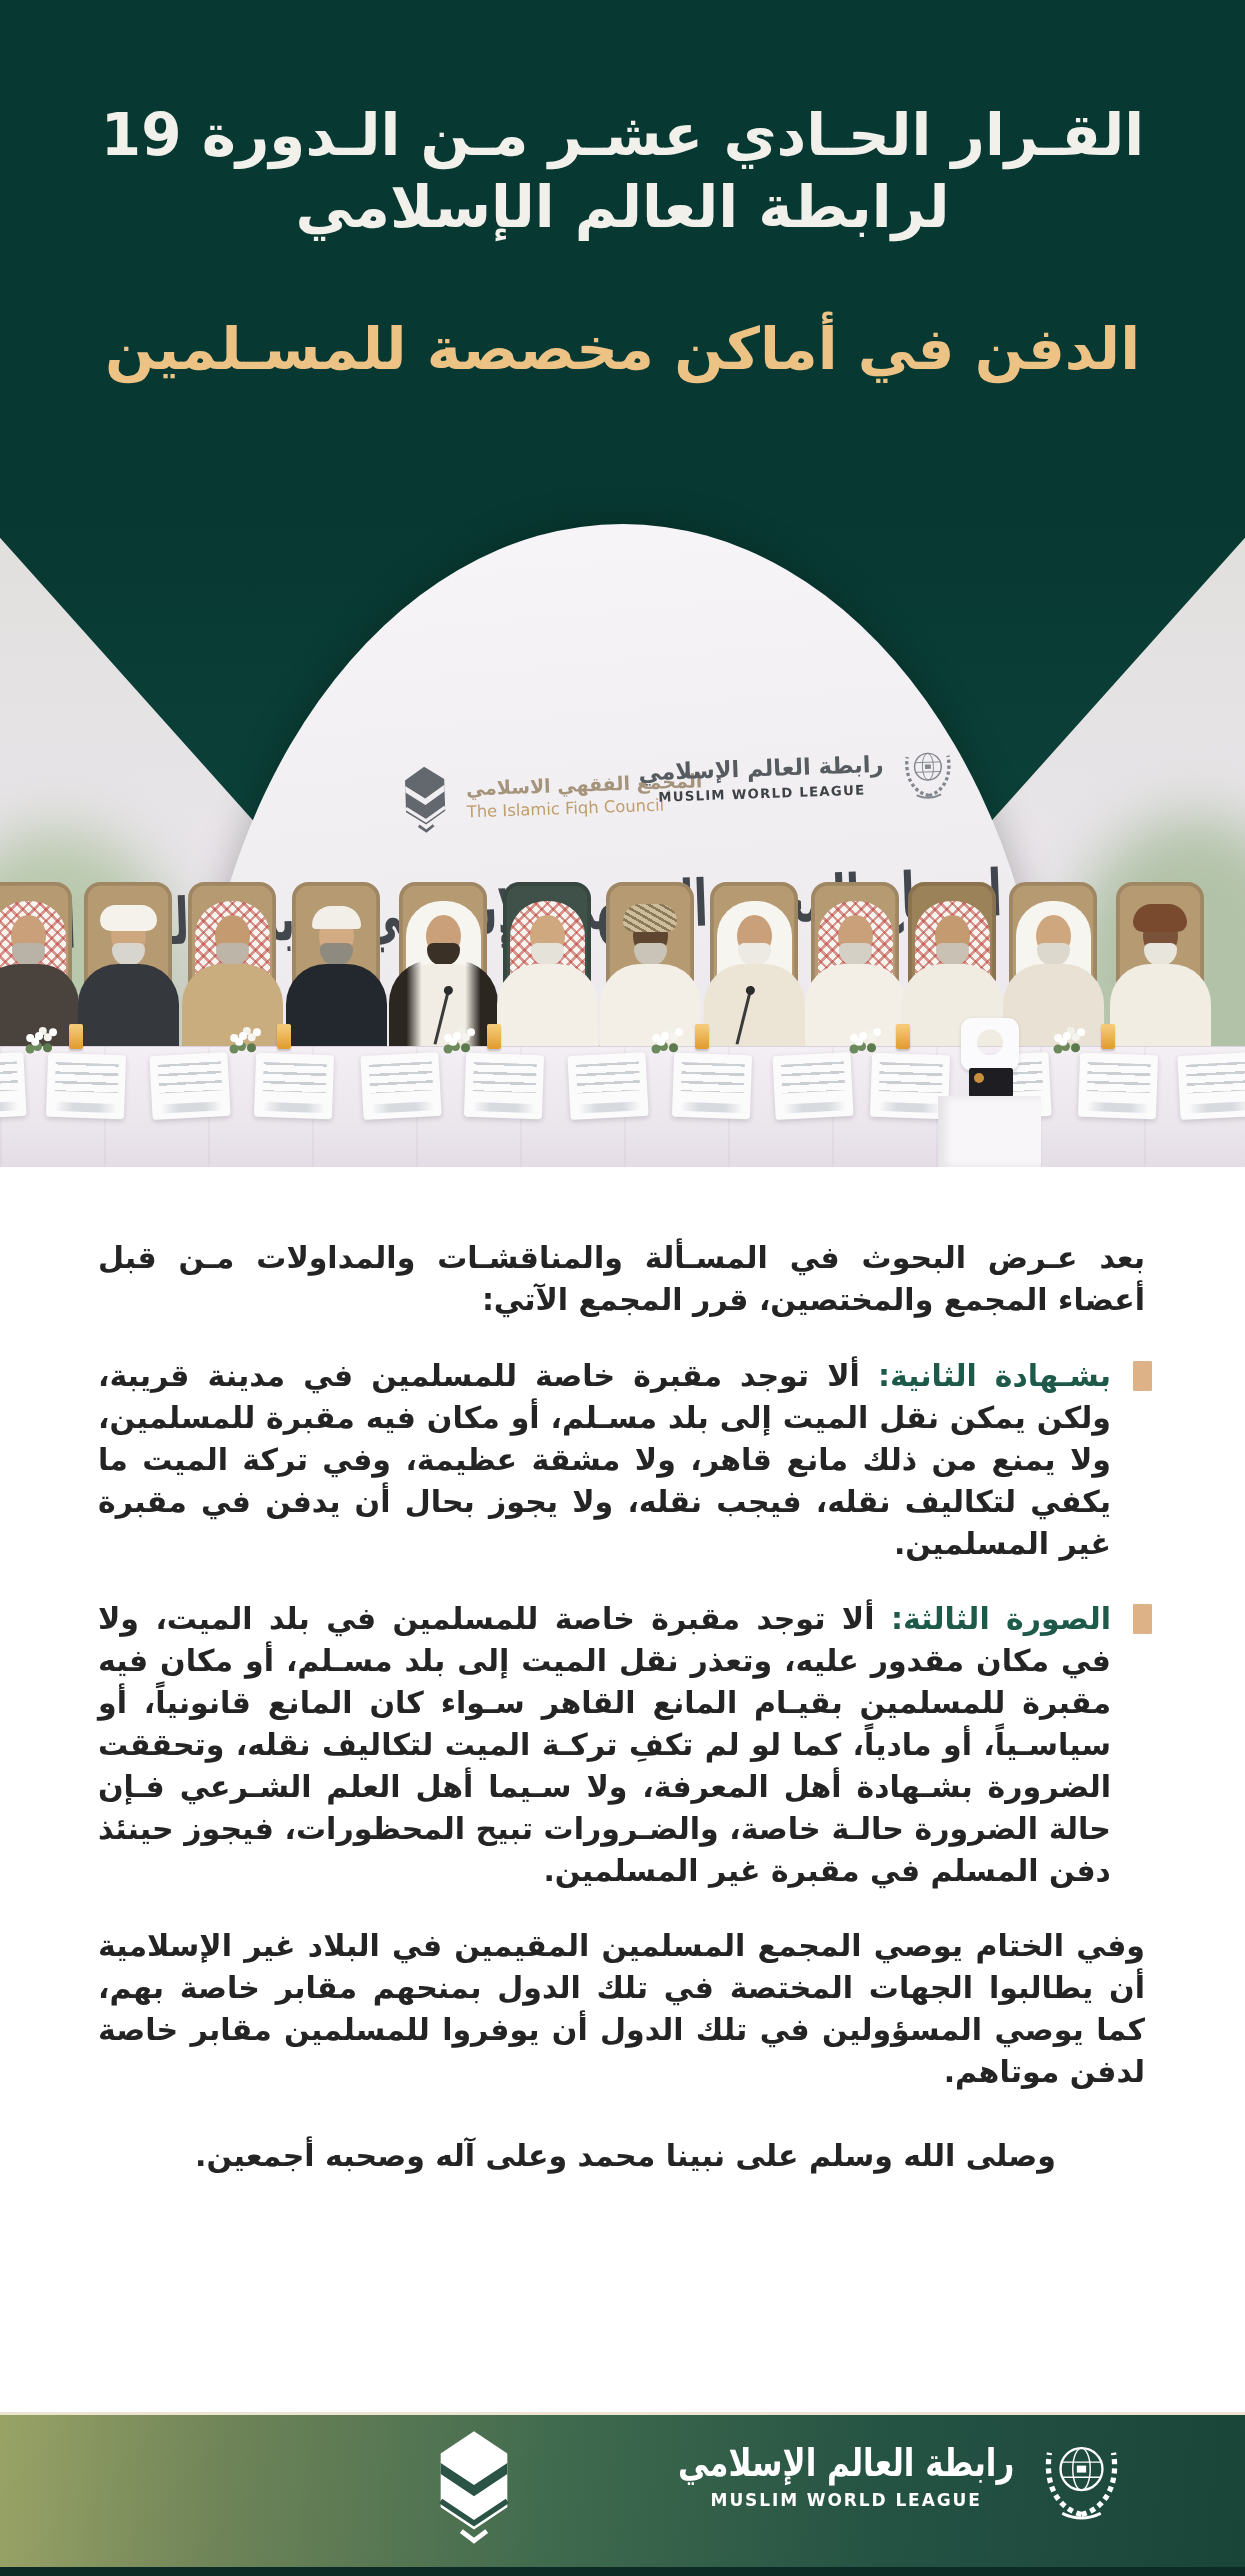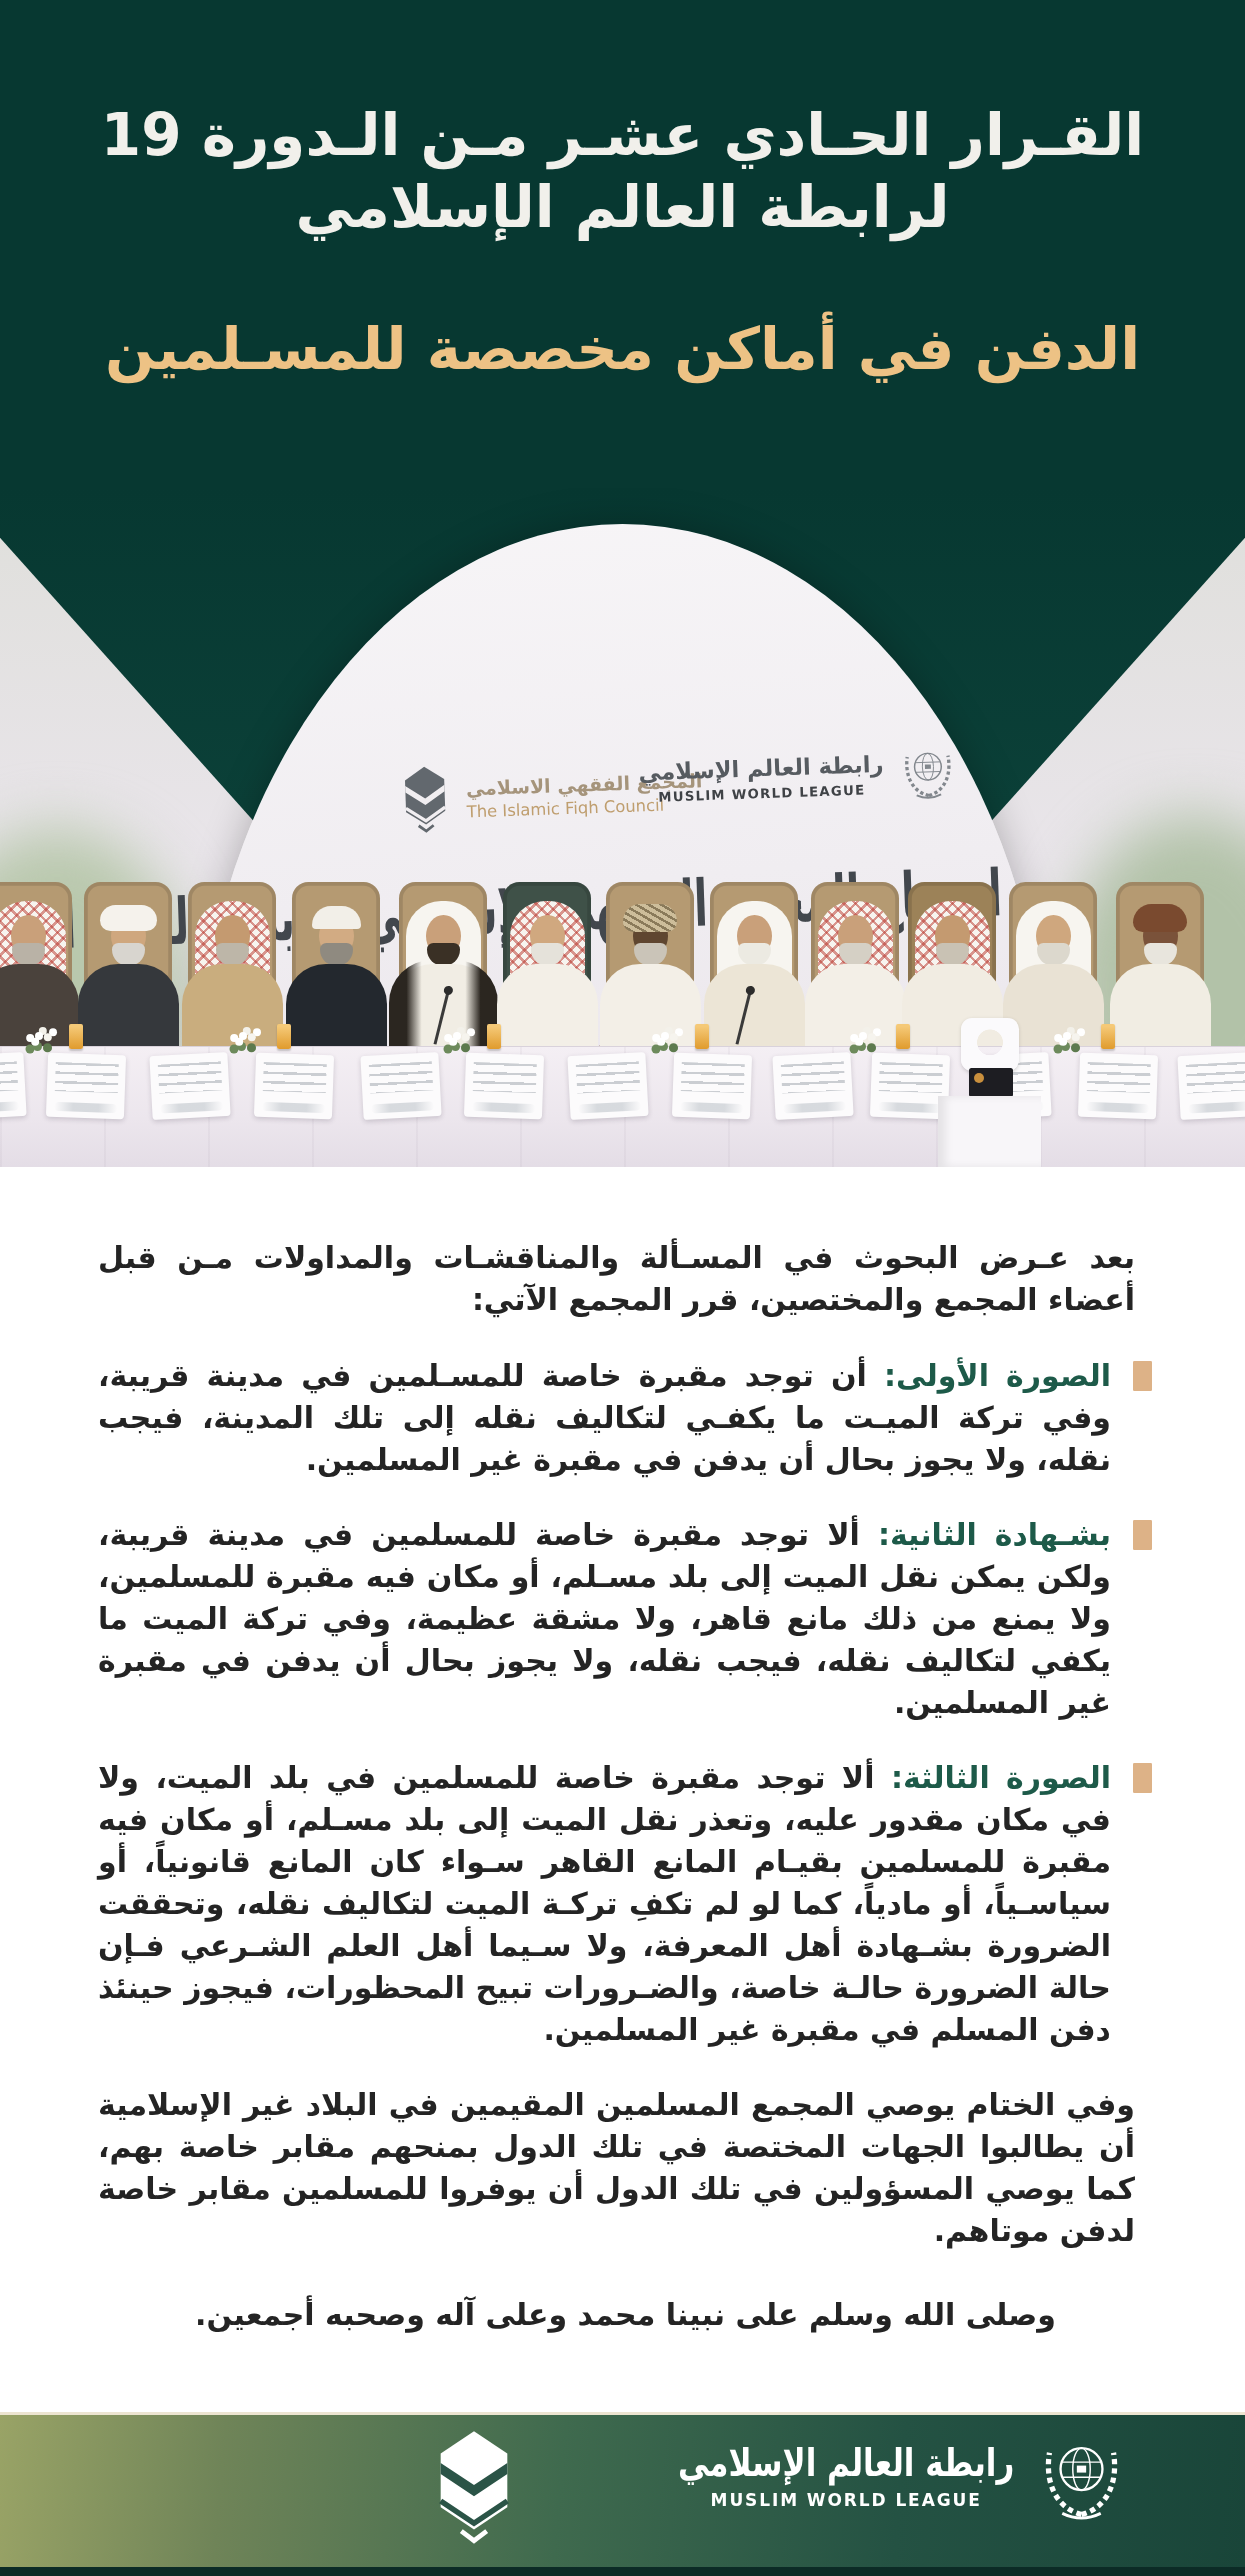--- a/index.html
+++ b/index.html
@@ -85,21 +85,21 @@
             box-shadow:inset 7.5px 0 8.8px rgba(0,0,0,.08);}
   .award-box{position:absolute;left:969px;top:580px;width:44px;height:29px;background:#1d1d22;border-radius:2.5px;}
   .award-box::after{content:"";position:absolute;left:5px;top:5px;width:10px;height:10px;border-radius:50%;background:#c98f3d;}
   .award-ring{position:absolute;left:961px;top:530px;width:58px;height:53px;border-radius:11.3px;
       background:radial-gradient(circle at 50% 46%,rgba(0,0,0,0) 0 12.6px,#fbfafc 13.2px);box-shadow:0 1.3px 3.8px rgba(0,0,0,.15);}
 
   
   .doc{position:absolute;left:0;top:1167px;width:1245px;height:1245px;background:#ffffff;}
   .doc-inner{position:absolute;left:98px;top:70px;width:1055px;direction:rtl;}
   .para{font-size:30px;line-height:42px;color:#242424;text-align:justify;text-align-last:right;
-        font-weight:600;margin:0 18px 34px 0;}
+        font-weight:600;margin:0 8px 34px 0;}
   .para.bold{font-weight:800;margin-bottom:29px;}
   .case{position:relative;padding-right:42px;margin-bottom:33px;}
   .case .marker{position:absolute;right:1.3px;top:6.3px;width:19px;height:30px;background:#ddb287;border-radius:1.3px;}
   .case .txt{font-size:30px;line-height:42px;color:#242424;text-align:justify;text-align-last:right;font-weight:600;}
   .case .lbl{color:#1d5a49;font-weight:800;}
   .salawat{font-size:30px;line-height:42px;color:#242424;font-weight:700;text-align:center;margin-top:42px;}
 
   
   .foot{position:absolute;left:0;top:2412px;width:1245px;height:164px;
         background:linear-gradient(95deg,#99a366 0%,#6f8458 18%,#3f6a4e 45%,#245243 72%,#194539 100%);}
@@ -293,24 +293,20 @@
   <div class="award-box"></div>
   <div class="pedestal"></div>
 </section>
 
 <main class="doc">
   <div class="doc-inner">
     <p class="para">بعد عـرض البحوث في المسـألة والمناقشـات والمداولات مـن قبل أعضاء المجمع والمختصين، قرر المجمع الآتي:</p>
 
     <div class="case">
       <span class="marker"></span>
-      <div class="txt"><span class="lbl">الصورة الأولى:</span><span> أن توجد مقبرة خاصة للمسـلمين في مدينة قريبة، وفي تركة الميـت ما يكفـي لتكاليف نقله إلى تلك المدينة، فيجب نقله، ولا يجوز بحال أن يدفن في مقبرة غير المسلمين.</span></div>
-    </div>
-    <div class="case">
-      <span class="marker"></span>
       <div class="txt"><span class="lbl">بشـهادة الثانية:</span><span> ألا توجد مقبرة خاصة للمسلمين في مدينة قريبة، ولكن يمكن نقل الميت إلى بلد مسـلم، أو مكان فيه مقبرة للمسلمين، ولا يمنع من ذلك مانع قاهر، ولا مشقة عظيمة، وفي تركة الميت ما يكفي لتكاليف نقله، فيجب نقله، ولا يجوز بحال أن يدفن في مقبرة غير المسلمين.</span></div>
     </div>
     <div class="case">
       <span class="marker"></span>
       <div class="txt"><span class="lbl">الصورة الثالثة:</span><span> ألا توجد مقبرة خاصة للمسلمين في بلد الميت، ولا في مكان مقدور عليه، وتعذر نقل الميت إلى بلد مسـلم، أو مكان فيه مقبرة للمسلمين بقيـام المانع القاهر سـواء كان المانع قانونياً، أو سياسـياً، أو مادياً، كما لو لم تكفِ تركـة الميت لتكاليف نقله، وتحققت الضرورة بشـهادة أهل المعرفة، ولا سـيما أهل العلم الشـرعي فـإن حالة الضرورة حالـة خاصة، والضـرورات تبيح المحظورات، فيجوز حينئذ دفن المسلم في مقبرة غير المسلمين.</span></div>
     </div>
 
     <p class="para">وفي الختام يوصي المجمع المسلمين المقيمين في البلاد غير الإسلامية أن يطالبوا الجهات المختصة في تلك الدول بمنحهم مقابر خاصة بهم، كما يوصي المسؤولين في تلك الدول أن يوفروا للمسلمين مقابر خاصة لدفن موتاهم.</p>
     <p class="salawat">وصلى الله وسلم على نبينا محمد وعلى آله وصحبه أجمعين.</p>
   </div>

